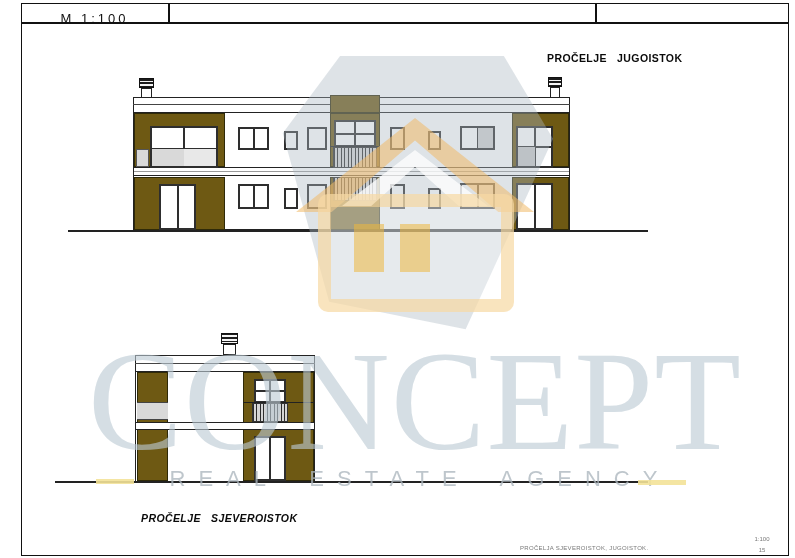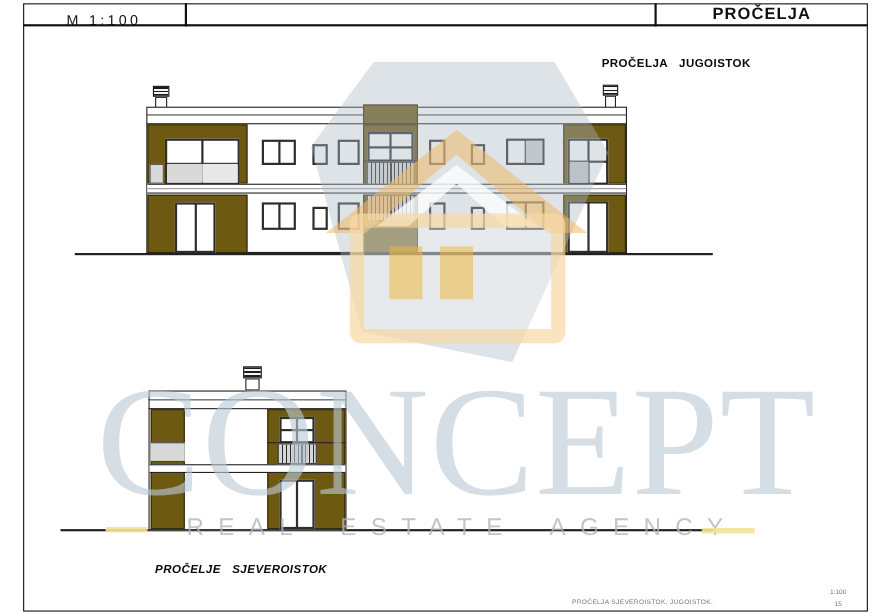--- a/index.html
+++ b/index.html
@@ -27,23 +27,20 @@
 <body>
 
 <div id="page">
 
   <div class="a z3" style="left:21px;top:3px;width:768px;height:553px;border:1.5px solid #111;"></div>
   <div class="a z3" style="left:21px;top:3px;width:768px;height:21px;border-bottom:2px solid #111;">
     <div class="a" style="left:147px;top:0;width:1.5px;height:21px;background:#111;"></div>
     <div class="a" style="left:574px;top:0;width:1.5px;height:21px;background:#111;"></div>
     <div class="a" style="left:0;top:0;width:147px;height:31px;display:flex;align-items:center;justify-content:center;">
       <span style="font-size:13px;letter-spacing:3px;">M 1:100</span>
-    </div>
-    <div class="a" style="left:575px;top:0;width:193px;height:19px;display:flex;align-items:center;justify-content:center;">
-      <span style="font-size:15px;font-weight:bold;letter-spacing:1px;">PROČELJA</span>
     </div>
   </div>
 
   <div class="a z1" style="left:0;top:0;width:795px;height:558px;">
 
     <div class="a line" style="left:68px;top:230px;width:580px;height:2px;"></div>
 
     <div class="a" style="left:133px;top:97px;width:437px;height:133px;border:1px solid #222;background:#fff;"></div>
 
     <div class="a" style="left:133px;top:104px;width:437px;height:1px;background:#444;"></div>
@@ -158,21 +155,21 @@
     <div class="a" style="left:354px;top:224px;width:30px;height:48px;background:rgba(236,182,62,0.55);"></div>
     <div class="a" style="left:400px;top:224px;width:30px;height:48px;background:rgba(236,182,62,0.55);"></div>
     <div class="a" style="left:75px;top:330px;width:680px;height:155px;text-align:center;line-height:1;
                 font-family:'Liberation Serif',serif;font-size:142px;color:rgba(188,201,211,0.62);letter-spacing:1px;">CONCEPT</div>
     <div class="a" style="left:150px;top:466px;width:540px;text-align:center;font-size:22px;letter-spacing:13px;
                 word-spacing:12px;color:rgba(172,182,190,0.78);white-space:nowrap;">REAL ESTATE AGENCY</div>
     <div class="a" style="left:96px;top:479px;width:38px;height:5px;background:rgba(243,226,152,0.9);"></div>
     <div class="a" style="left:638px;top:480px;width:48px;height:5px;background:rgba(243,226,152,0.9);"></div>
   </div>
 
-  <div class="a z3 facadelabel" style="left:547px;top:52px;">PROČELJA JUGOISTOK</div>
+  <div class="a z3 facadelabel" style="left:547px;top:52px;">PROČELJE JUGOISTOK</div>
   <div class="a z3 facadelabel" style="left:141px;top:512px;font-style:italic;">PROČELJE SJEVEROISTOK</div>
 
   <div class="a z3" style="left:520px;top:545px;font-size:6px;color:#787878;letter-spacing:.3px;white-space:nowrap;">PROČELJA SJEVEROISTOK, JUGOISTOK.</div>
   <div class="a z3" style="left:744px;top:536px;width:36px;text-align:center;font-size:6px;color:#787878;">
     <div>1:100</div>
     <div style="margin-top:5px;">15</div>
   </div>
 
 </div>
 

